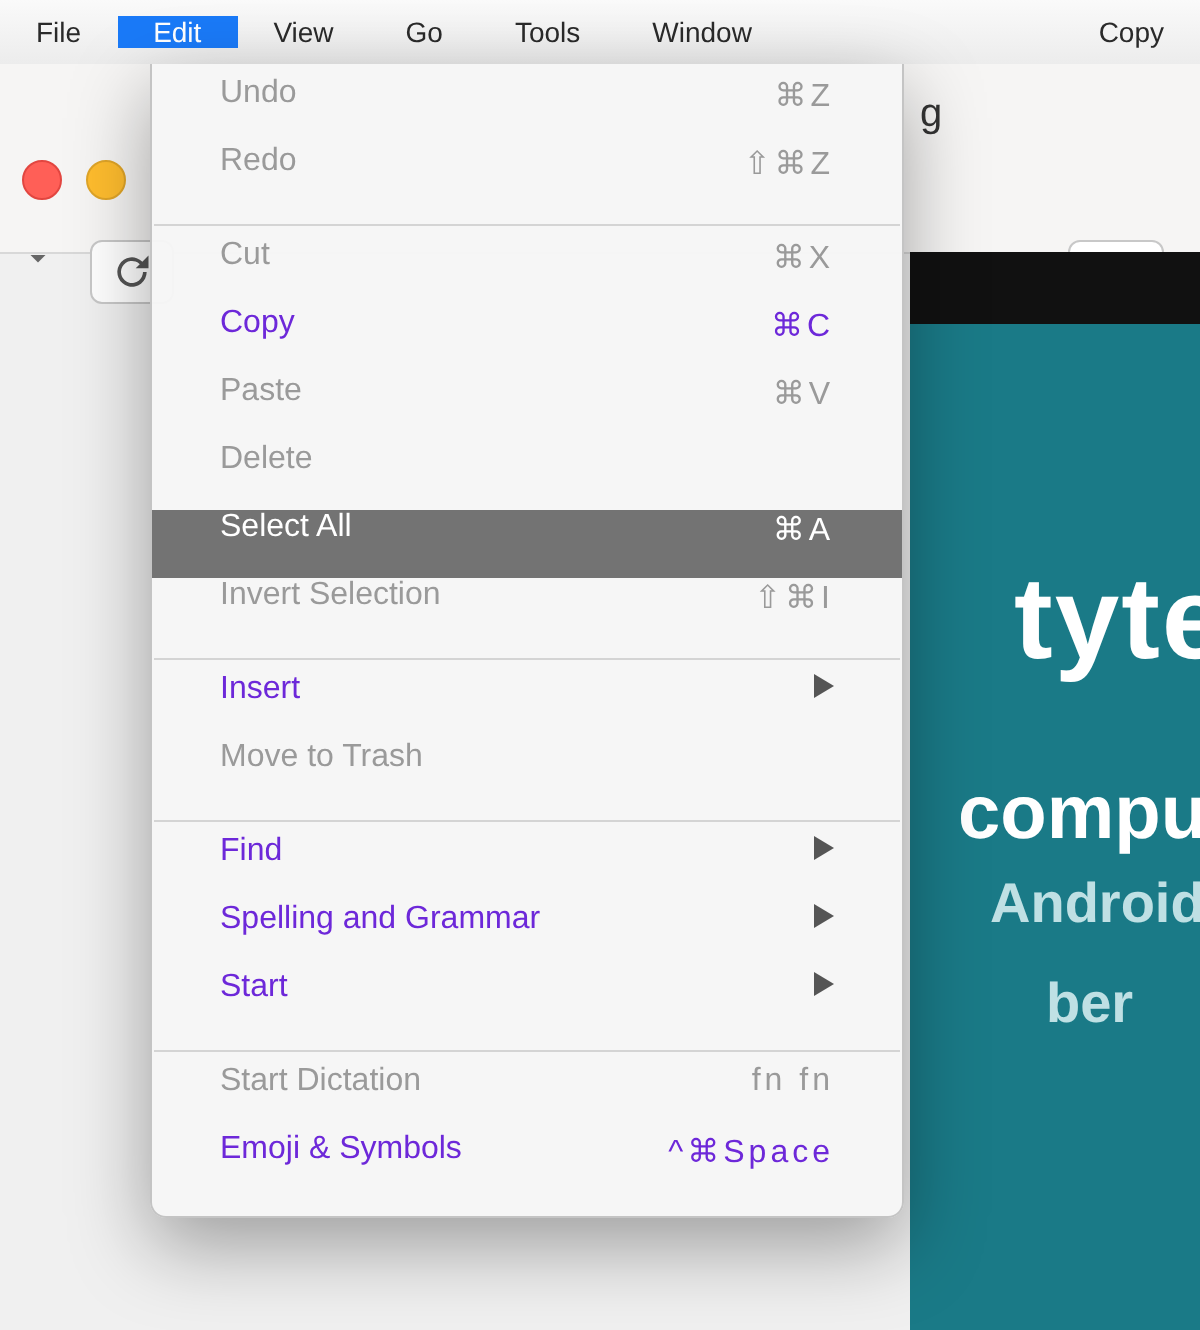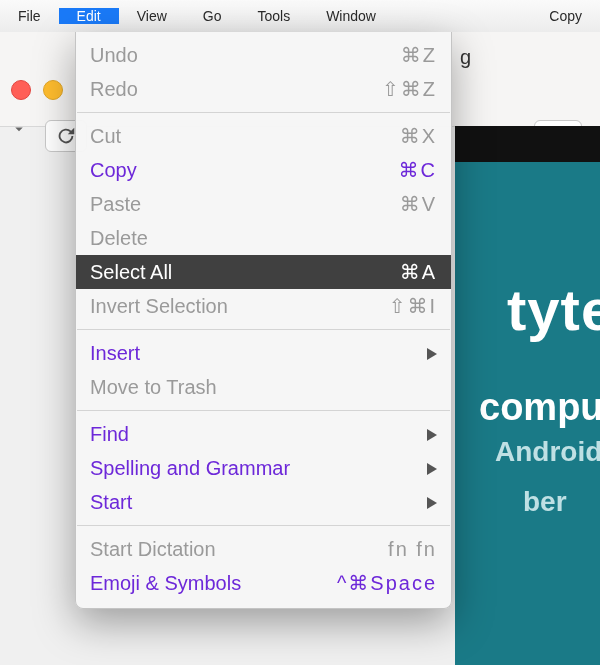--- a/index.html
+++ b/index.html
@@ -20,23 +20,23 @@
   .toolbox{position:absolute;right:18px;top:88px;width:46px;height:30px;border:1px solid #c8c8c8;border-radius:6px;background:#fff;display:flex;align-items:center;justify-content:center}
   .phone{position:absolute;top:126px;left:455px;width:300px;height:600px;background:#1a7a87}
   .statusbar{position:absolute;top:0;left:0;right:0;height:36px;background:#111;color:#ccc;display:flex;align-items:center;justify-content:flex-end;font-size:18px;padding:0 6px;gap:8px}
   .phone .bigtext{position:absolute;color:#fff;font-weight:700}
   .phone .t1{top:150px;left:52px;font-size:58px;letter-spacing:1px}
   .phone .t2{top:260px;left:24px;font-size:38px;font-weight:600}
   .phone .t3{top:310px;left:40px;font-size:28px;color:#bfe0e4}
   .phone .t4{top:360px;left:68px;font-size:28px;color:#bfe0e4}
   
   .menu{position:absolute;top:32px;left:75px;width:375px;background:rgba(246,246,246,0.96);border:1px solid #c4c4c4;border-top:none;border-radius:0 0 8px 8px;box-shadow:0 14px 40px rgba(0,0,0,0.35);padding:6px 0 8px 0}
-  .menu .row{height:34px;display:flex;align-items:center;padding:0 14px;font-size:20px;color:#9a9a9a;cursor:default;position:relative}
+  .menu .row{height:34px;display:flex;align-items:flex-start;padding:0 34px;font-size:16px;color:#9a9a9a;cursor:default;position:relative}
   .menu .row.enabled{color:#6d28d9}
-  .menu .row.hover{background:#404040;color:#fff}
+  .menu .row.hover{background:#737373;color:#fff}
   .menu .row .sc{margin-left:auto;font-family:"Lucida Grande",-apple-system,sans-serif;letter-spacing:2px}
   .menu .row .arrow{margin-left:auto}
   .menu .row.enabled .arrow svg{fill:#555}
   .menu .row .arrow svg{fill:#b8b8b8}
   .menu .sep{height:1px;margin:6px 1px;background:#d4d4d4}
   .spacer{flex:1}
 </style>
 </head>
 <body>
 <div id="stage">

